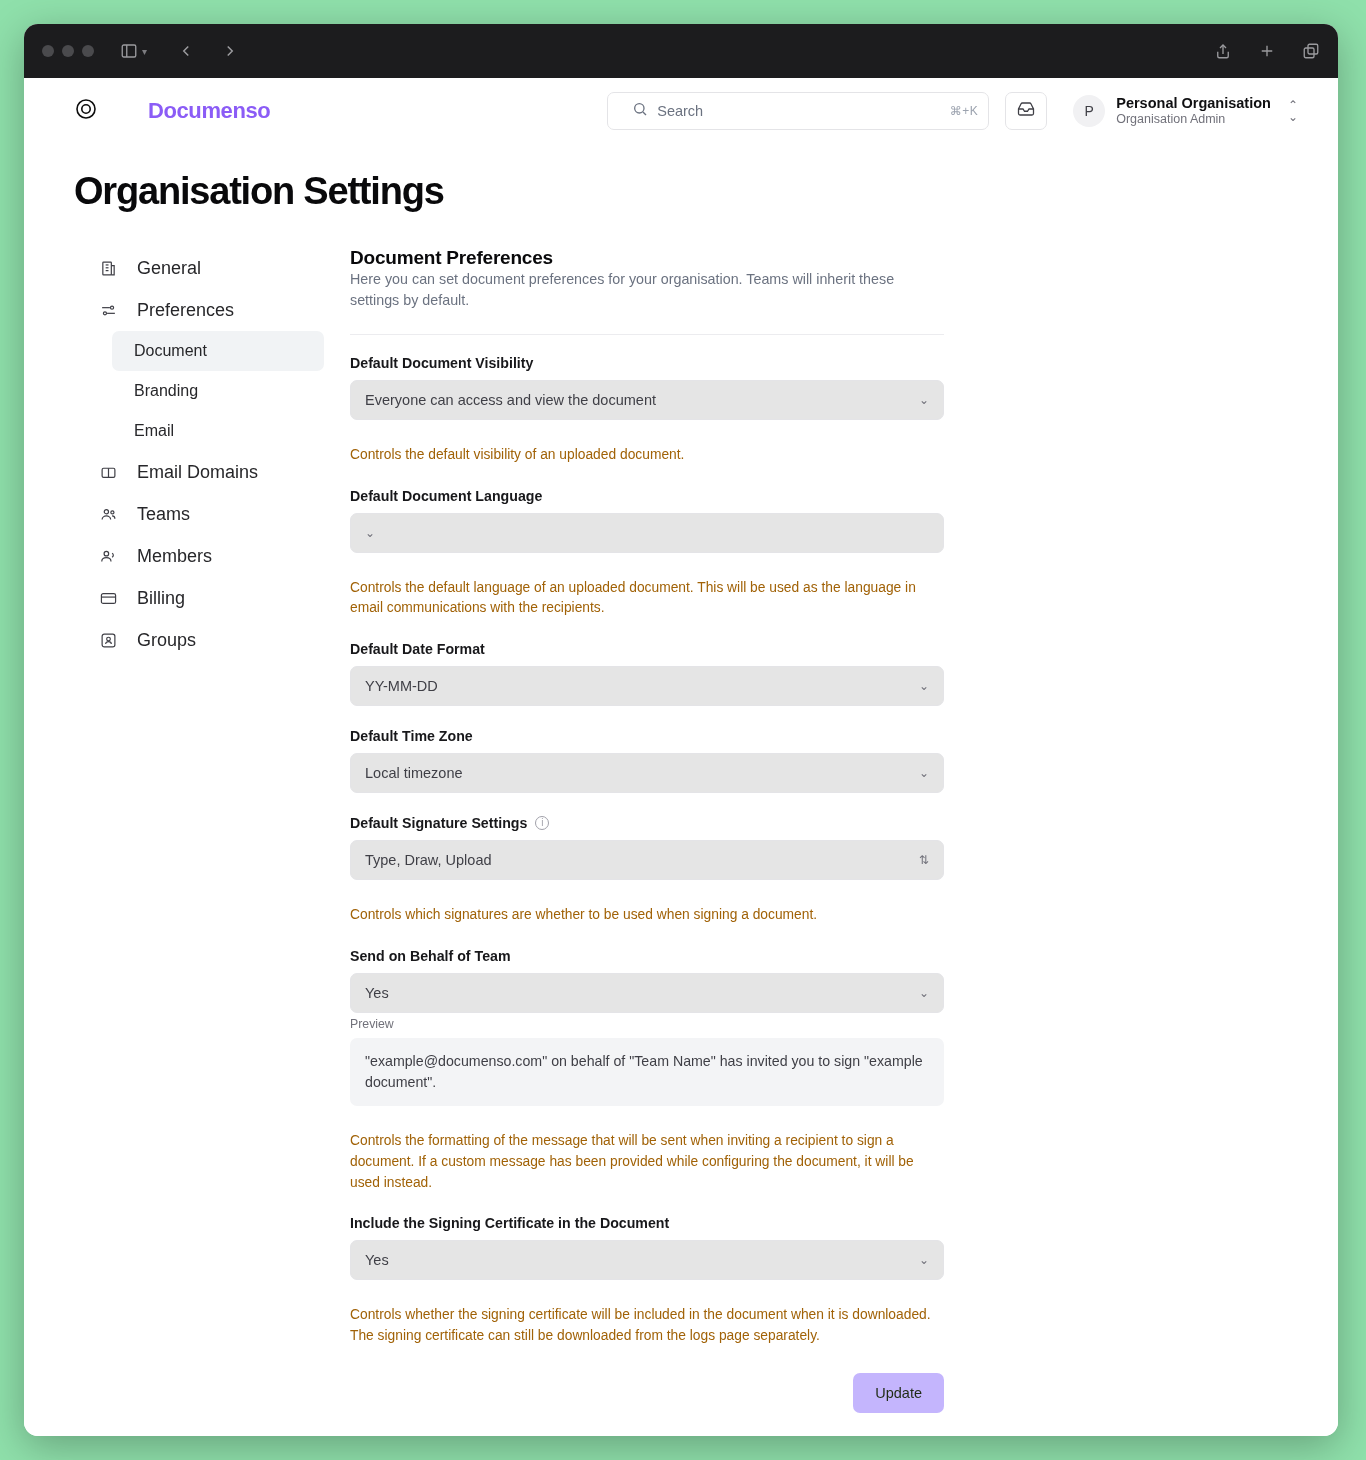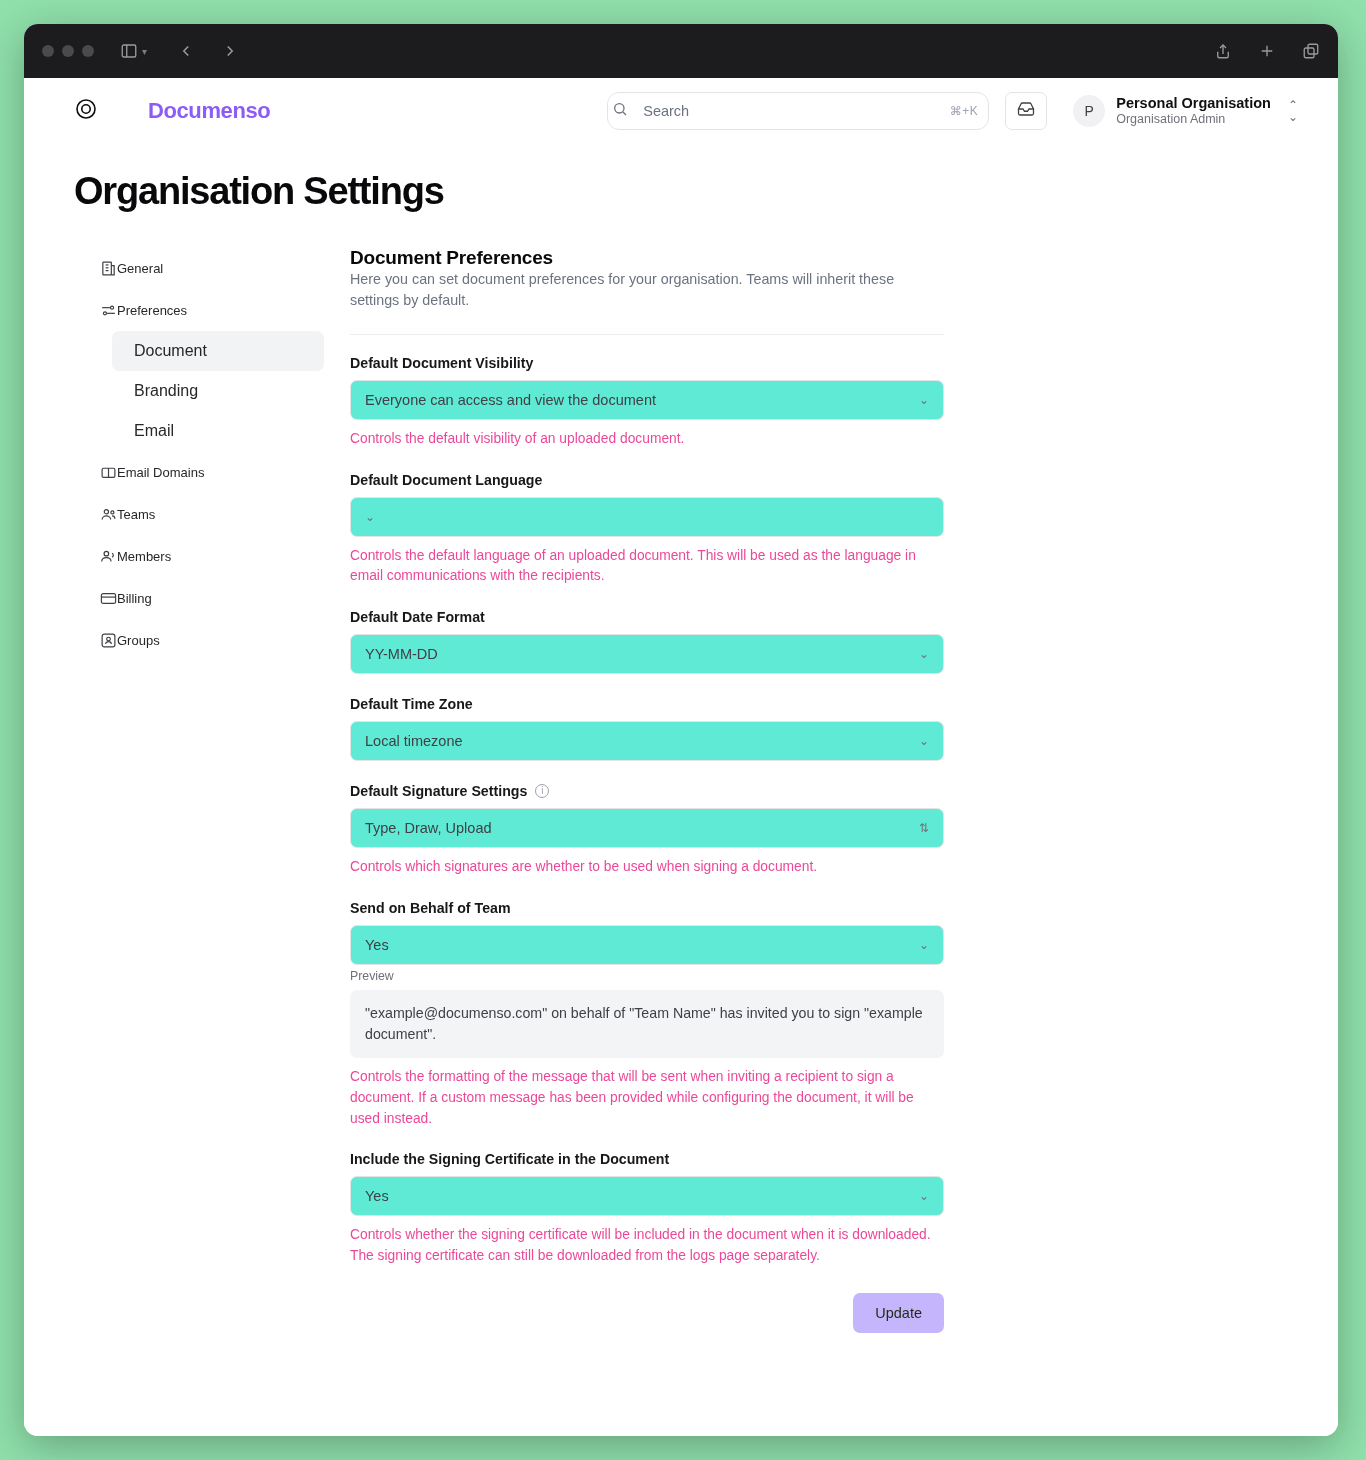--- a/index.html
+++ b/index.html
@@ -62,25 +62,25 @@
     font-weight: bold;
     letter-spacing: -0.4px;
     color: #8b5cf6;
     margin-left: 40px;
   }
   .search-box {
     width: 382px;
     height: 38px;
     margin-left: auto;
     border: 1px solid #e4e4e7;
-    border-radius: 12px;
-    display: flex;
-    align-items: center;
-    padding: 0 10px 0 4px;
-    gap: 15px;
+    border-radius: 7px;
+    display: flex;
+    align-items: center;
+    padding: 0 10px 0 24px;
+    gap: 9px;
     background: #fff;
   }
   .search-placeholder { color: #6b7280; font-size: 14.5px; flex: 1; }
   .kbd {
     font-size: 12px;
     color: #9ca3af;
     letter-spacing: 0.5px;
   }
   .inbox-btn {
     width: 42px; height: 38px;
@@ -122,26 +122,26 @@
     padding: 34px 0 0 0;
   }
   .nav {
     width: 300px;
     padding-left: 62px;
     flex: 0 0 300px;
   }
   .nav-item {
     display: flex;
     align-items: center;
-    gap: 0;
+    gap: 20px;
     height: 42px;
     padding: 0 14px;
     border-radius: 7px;
     color: #27272a;
-    font-size: 13px;
+    font-size: 18px;
   }
   .nav-item .ico { color: #3f3f46; display: flex; width: 17px; }
   .sub-item {
     height: 40px;
     margin-left: 26px;
     padding-left: 22px;
     display: flex;
     align-items: center;
     border-radius: 7px;
     font-size: 16px;
@@ -192,31 +192,31 @@
     font-weight: normal;
   }
   .select {
     margin-top: 9px;
     height: 40px;
     border: 1px solid #e4e4e7;
     border-radius: 7px;
     display: flex;
     align-items: center;
     padding: 0 14px;
-    background: #5eead4;
+    background: #e5e5e5;
     font-size: 14.5px;
     color: #3f3f46;
   }
   .select .val { flex: 1; }
   .caret { color: #71717a; font-size: 12px; }
   .hint {
-    margin-top: 9px;
+    margin-top: 25px;
     font-size: 13.8px;
     line-height: 1.5;
-    color: #ec4899;
+    color: #a16207;
   }
   .preview-label {
     margin-top: 4px;
     font-size: 12.3px;
     color: #71717a;
   }
   .preview-box {
     margin-top: 7px;
     background: #f3f4f6;
     border-radius: 7px;

